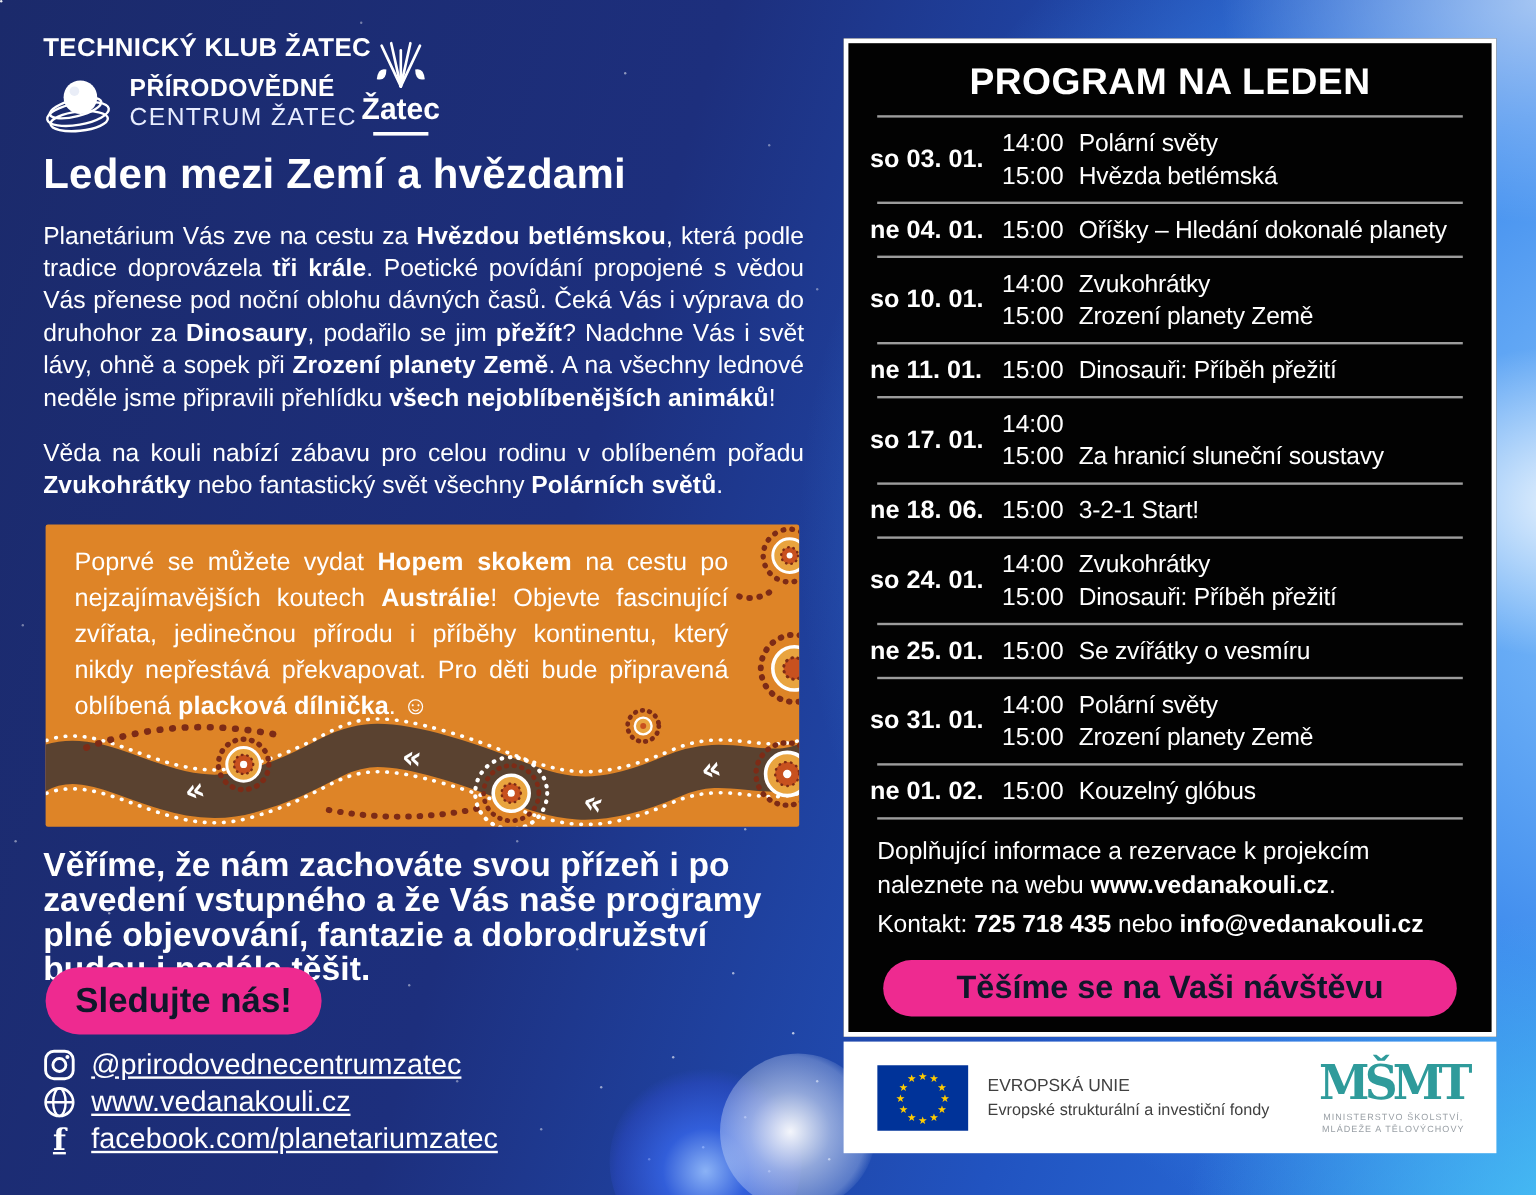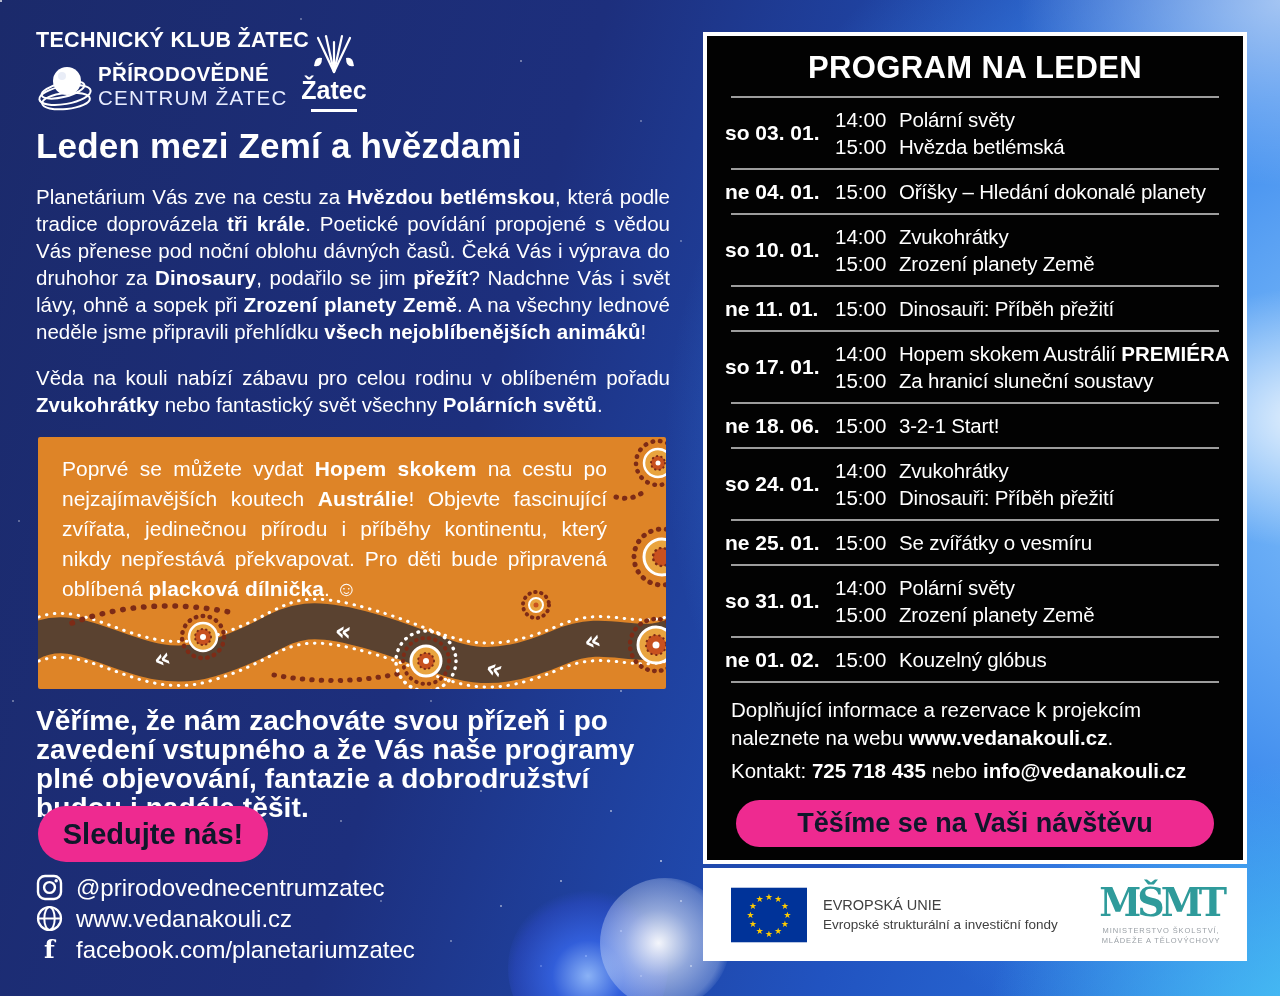--- a/index.html
+++ b/index.html
@@ -28,21 +28,21 @@
   .flare{position:absolute;border-radius:50%;pointer-events:none;}
   .flare-blue{left:508px;top:888px;width:160px;height:160px;
     background:radial-gradient(circle at 50% 55%, rgba(150,190,255,.9) 0%, rgba(60,110,250,.65) 30%, rgba(50,80,220,.35) 62%, rgba(50,80,220,0) 72%);}
   .flare-white{left:600px;top:878px;width:130px;height:130px;
     background:radial-gradient(circle at 45% 50%, rgba(255,255,255,.95) 0%, rgba(220,230,250,.6) 35%, rgba(200,215,245,.35) 65%, rgba(200,215,245,0) 75%);}
 
   
   .brand{position:absolute;left:36px;top:28px;}
   .club{font-size:21.5px;font-weight:bold;letter-spacing:.3px;}
   .brand-row{display:flex;align-items:center;margin-top:4px;}
-  .center-name{line-height:24px;}
+  .center-name{margin-left:10px;line-height:24px;}
   .center-line1{font-size:20.5px;font-weight:bold;letter-spacing:.4px;}
   .center-line2{font-size:20.5px;letter-spacing:1.2px;color:#e8edff;}
   .zatec{position:absolute;left:296px;top:32px;width:76px;text-align:center;}
   .zatec-word{font-size:25px;font-weight:bold;margin-top:-2px;}
   .zatec-rule{width:46px;height:3px;background:#fff;margin:4px auto 0;}
 
   h1{position:absolute;left:36px;top:126px;margin:0;font-size:35px;font-weight:bold;letter-spacing:.2px;}
   .body-text{position:absolute;left:36px;width:634px;margin:0;font-size:20.5px;line-height:27px;text-align:justify;}
   .p1{top:183px;}
   .p2{top:364px;}
@@ -51,21 +51,21 @@
   .promo{position:absolute;left:38px;top:437px;width:628px;height:252px;background:#de8427;overflow:hidden;border-radius:2px;}
   .promo-text{margin:0;padding:17px 24px 0 24px;font-size:21px;line-height:30px;text-align:justify;position:relative;z-index:2;width:545px;}
   .promo-art{position:absolute;left:0;bottom:0;width:628px;height:100px;z-index:1;}
   .promo-side{position:absolute;right:0;top:0;width:70px;height:170px;z-index:1;}
 
   .closing{position:absolute;left:36px;top:706px;width:644px;margin:0;font-size:28px;font-weight:bold;line-height:29px;}
 
   .btn{background:#ee2a90;color:#0f172a;text-align:center;font-weight:bold;cursor:pointer;}
   .follow{position:absolute;left:38px;top:806px;width:230px;height:56px;line-height:56px;border-radius:28px;font-size:29px;}
 
-  .social{position:absolute;left:36px;top:872px;}
+  .social{position:absolute;left:36px;top:872px;text-decoration:underline;}
   .social-row{display:flex;align-items:center;height:31px;font-size:24px;cursor:pointer;}
   .social-row .sicon{width:27px;height:27px;margin-right:13px;flex:0 0 27px;}
   .social-row .fb{font-size:25px;font-weight:bold;width:27px;margin-right:13px;text-align:center;font-family:"DejaVu Serif",serif;}
 
   
   .panel{position:absolute;left:703px;top:32px;width:544px;height:832px;box-sizing:border-box;
     background:#020202;border:4px solid #fff;}
   .panel h2{margin:14px 0 10px;text-align:center;font-size:31px;letter-spacing:.4px;}
   .sep{height:2px;background:#9c9c9c;margin:0 24px;}
   .prow{display:flex;align-items:center;padding:8px 10px 8px 18px;}
@@ -269,21 +269,20 @@
               <span class="ptitle">Dinosauři: Příběh přežití</span>
             </div>
           </div>
         </div>
         <div class="sep"></div>
         <div class="prow">
           <div class="pdate">so 17. 01.</div>
           <div class="pshows">
             <div class="pshow">
               <span class="ptime">14:00</span>
-              <span class="ptitle">Hopem skokem Austrálií<b> PREMIÉRA</b></span>
             </div>
             <div class="pshow">
               <span class="ptime">15:00</span>
               <span class="ptitle">Za hranicí sluneční soustavy</span>
             </div>
           </div>
         </div>
         <div class="sep"></div>
         <div class="prow">
           <div class="pdate">ne 18. 06.</div>

